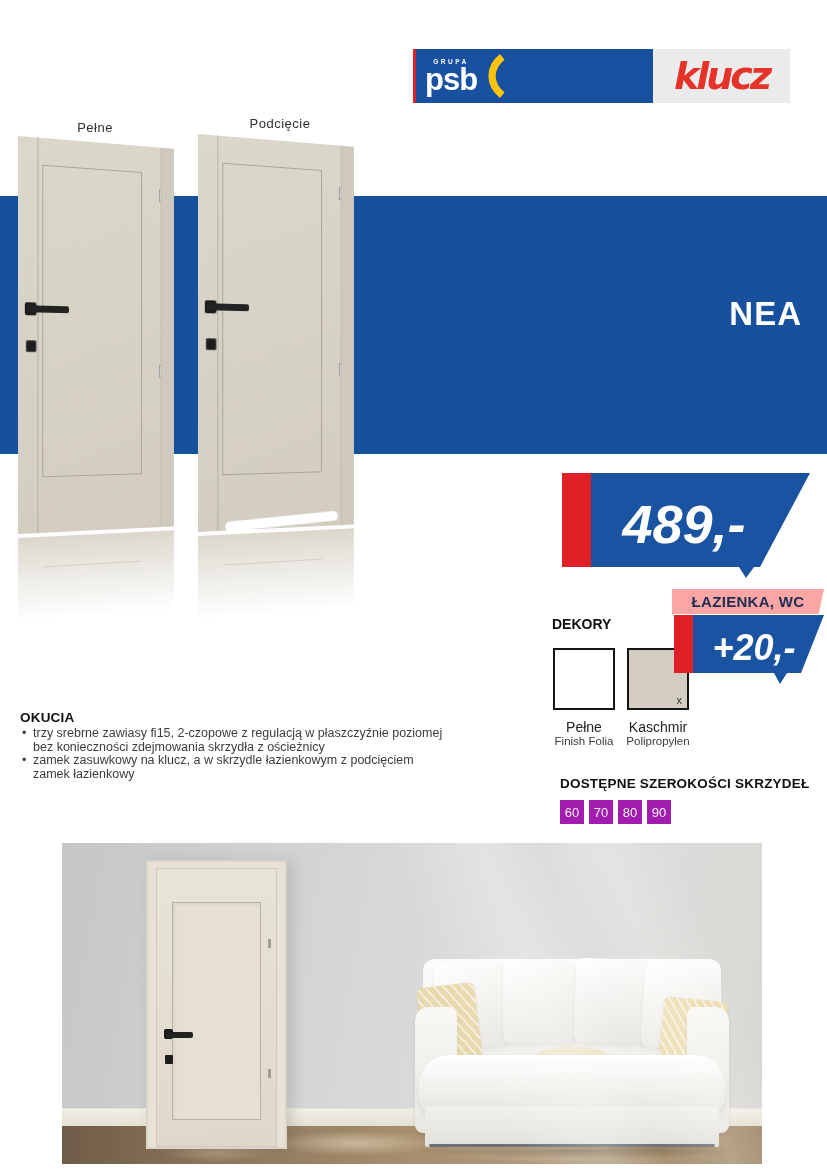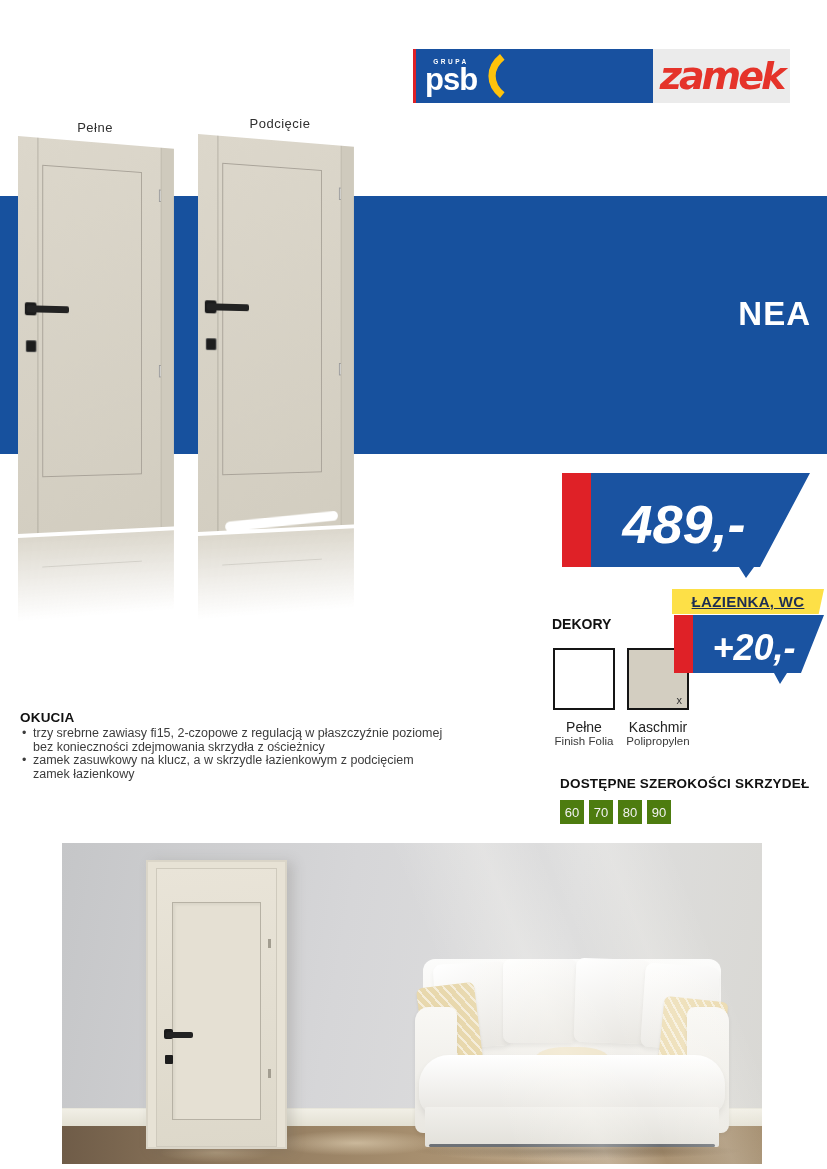--- a/index.html
+++ b/index.html
@@ -14,21 +14,21 @@
   .psb-name{font-size:31px;font-weight:800;color:#fff;letter-spacing:-1px;line-height:0.85;}
   .psb-arc{margin:0 4px 0 8px;}
   .mrowka{font-size:28px;font-weight:800;color:#fff;letter-spacing:0.5px;}
   .erem-logo{position:absolute;left:653px;top:49px;width:137px;height:54px;background:#EBEBEB;
              display:flex;align-items:center;justify-content:center;}
   .erem-logo span{font-family:"DejaVu Sans",sans-serif;font-style:italic;font-weight:900;
                   font-size:38px;color:#E5332A;letter-spacing:-3px;line-height:1;}
 
   
   .blue-band{position:absolute;left:0;top:196px;width:827px;height:258px;background:#17519E;z-index:1;}
-  .product-name{position:absolute;right:16px;top:99px;color:#fff;font-size:33px;font-weight:800;letter-spacing:1px;}
+  .product-name{position:absolute;right:25px;top:99px;color:#fff;font-size:33px;font-weight:800;letter-spacing:1px;}
 
   
   .variant-label{position:absolute;z-index:3;width:110px;text-align:center;font-size:13px;color:#2f2f2f;letter-spacing:0.5px;}
   .vl-1{left:40px;top:120px;}
   .vl-2{left:225px;top:116px;}
 
   .door-unit{position:absolute;width:168px;height:500px;z-index:2;
              transform:perspective(650px) rotateY(12deg);transform-origin:0 50%;}
   .du-1{left:18px;top:136px;}
   .du-2{left:198px;top:134px;}
@@ -49,23 +49,23 @@
                background:linear-gradient(to bottom,rgba(213,208,195,0.85),rgba(224,220,211,0.45) 55%,rgba(255,255,255,0) 95%);}
   .door-mirror::before{content:"";position:absolute;left:25px;right:36px;top:30px;height:1px;background:rgba(160,155,145,0.3);}
   .undercut{position:absolute;left:28px;top:386px;width:122px;height:10px;background:#fff;border-radius:8px;
             transform:rotate(-3deg);z-index:5;}
 
   
   .price-badge{position:absolute;left:562px;top:473px;width:248px;height:106px;z-index:4;}
   .price-badge text{font-family:"Liberation Sans",sans-serif;font-weight:800;font-style:italic;}
 
   
-  .bath-label{position:absolute;left:672px;top:589px;width:152px;height:25px;background:#fde047;
+  .bath-label{position:absolute;left:672px;top:589px;width:152px;height:25px;background:#fca5a5;
               clip-path:polygon(0 0,100% 0,96.5% 100%,0 100%);display:flex;align-items:center;justify-content:center;
-              font-size:15px;font-weight:800;color:#1D2D52;letter-spacing:0.3px;z-index:4;text-decoration:underline;}
+              font-size:15px;font-weight:800;color:#1D2D52;letter-spacing:0.3px;z-index:4;}
   .surcharge-badge{position:absolute;left:674px;top:615px;width:150px;height:70px;z-index:4;}
   .surcharge-badge text{font-family:"Liberation Sans",sans-serif;font-weight:800;font-style:italic;}
 
   
   .dekory{position:absolute;left:552px;top:616px;width:200px;}
   .dekory h3{margin:0;font-size:14px;font-weight:800;color:#111;}
   .swatch-row{display:flex;gap:10px;margin-top:16px;}
   .swatch-col{display:flex;flex-direction:column;align-items:center;width:64px;}
   .swatch{width:58px;height:58px;border:2px solid #151515;position:relative;}
   .swatch-mark{position:absolute;right:5px;bottom:2px;font-size:11px;color:#333;}
@@ -78,21 +78,21 @@
   .tb-okucia{top:710px;}
   .textblock h3{margin:0 0 2px 0;font-size:13.5px;font-weight:800;color:#111;letter-spacing:0.2px;}
   .textblock ul{margin:0;padding:0;list-style:none;}
   .textblock li{position:relative;padding-left:13px;font-size:12.5px;line-height:13.6px;color:#3c3c3c;white-space:pre-line;}
   .textblock li::before{content:"\2022";position:absolute;left:2px;color:#3c3c3c;}
 
   
   .widths{position:absolute;left:560px;top:776px;}
   .widths h3{margin:0;font-size:13.5px;font-weight:800;color:#111;letter-spacing:0.2px;}
   .width-row{display:flex;gap:5px;margin-top:9px;}
-  .width-box{width:24px;height:24px;background:#4d7c0f;color:#f2f2f2;font-size:13px;
+  .width-box{width:24px;height:24px;background:#a21caf;color:#f2f2f2;font-size:13px;
              display:flex;align-items:center;justify-content:center;}
 
   
   .photo{position:absolute;left:62px;top:843px;width:700px;height:321px;overflow:hidden;background:#d6d6d8;}
   .wall{position:absolute;left:0;right:0;top:0;bottom:56px;
         background:linear-gradient(100deg,#c5c6c8,#d6d6d8 40%,#dedede 70%,#d9d8d4);}
   .baseboard{position:absolute;left:0;right:0;top:265px;height:18px;
              background:linear-gradient(#f1efe6,#e2dfd2);border-top:1px solid #e8e6db;}
   .floor{position:absolute;left:0;right:0;top:283px;height:38px;
          background:linear-gradient(90deg,#6f5c48,#8d775c 22%,#a68e6e 50%,#b39b7c 72%,#a18a6a);}
@@ -150,21 +150,21 @@
   <div class="psb-logo">
     <div class="psb-mark">
       <span class="psb-group">GRUPA</span>
       <span class="psb-name">psb</span>
     </div>
     <svg class="psb-arc" width="20" height="46" viewBox="0 0 22 48">
       <path d="M19,3 C4,15 4,33 19,45" stroke="#FFC30B" stroke-width="8" fill="none"></path>
     </svg>
   </div>
   <div class="erem-logo">
-    <span>zamek</span>
+    <span>klucz</span>
   </div>
 
   <div class="blue-band">
     <div class="product-name">NEA</div>
   </div>
 
   <div class="variant-label vl-1">Pełne</div>
   <div class="variant-label vl-2">Podcięcie</div>
 
   <div class="door-unit du-1">

